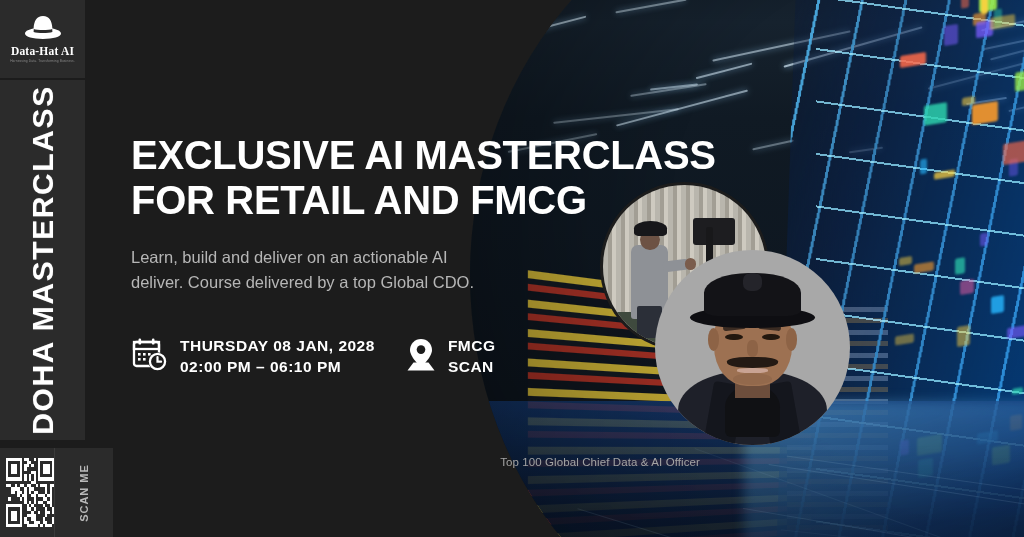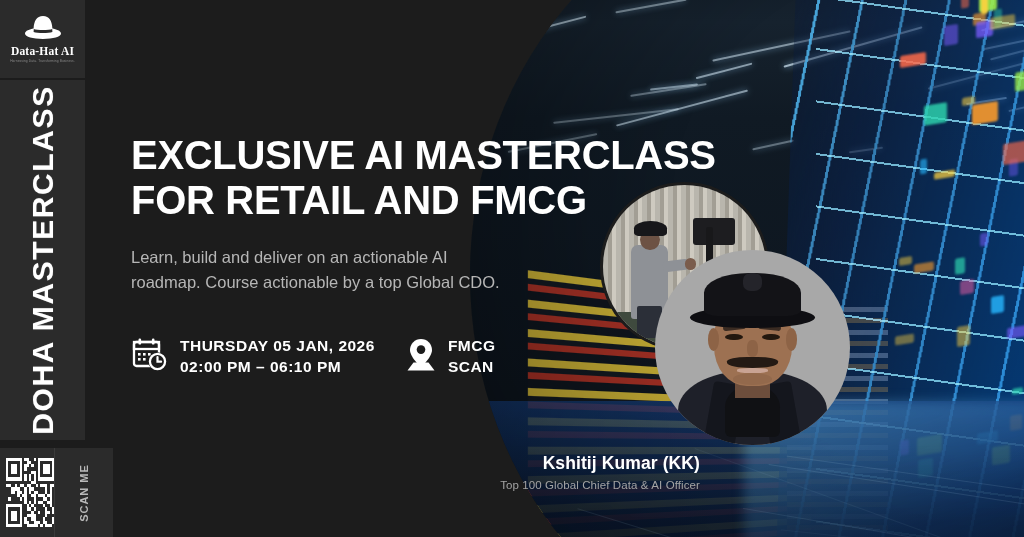--- a/index.html
+++ b/index.html
@@ -826,21 +826,21 @@
       </div>
     <div class="scan-wrap">
       <div class="scan-text">SCAN ME</div>
     </div>
   </div>
 
   <div class="content">
     <h1 class="headline">EXCLUSIVE AI MASTERCLASS
 FOR RETAIL AND FMCG</h1>
     <p class="subhead">Learn, build and deliver on an actionable AI
-roadmap. Course actionable by a top Global CDO.</p>
+deliver. Course delivered by a top Global CDO.</p>
   </div>
 
   <div class="meta">
 
     <div class="meta-item">
       <span>
         <svg width="38" height="38" viewBox="0 0 38 38">
           <rect x="3" y="6" width="25" height="24" rx="2.5" fill="none" stroke="#fff" stroke-width="2.3"></rect>
           <rect x="3" y="6" width="25" height="7" fill="none" stroke="#fff" stroke-width="2.3"></rect>
           <rect x="7.5" y="2.6" width="2.6" height="6" rx="1.2" fill="#fff"></rect>
@@ -849,21 +849,21 @@
           <rect x="12" y="17" width="2.6" height="2.6" fill="#fff"></rect>
           <rect x="17" y="17" width="2.6" height="2.6" fill="#fff"></rect>
           <rect x="7" y="22" width="2.6" height="2.6" fill="#fff"></rect>
           <rect x="12" y="22" width="2.6" height="2.6" fill="#fff"></rect>
           <circle cx="26.5" cy="25.5" r="9.2" fill="#1c1c1c"></circle>
           <circle cx="26.5" cy="25.5" r="7.6" fill="none" stroke="#fff" stroke-width="2.3"></circle>
           <path d="M26.5 21.2 V25.7 H30.1" fill="none" stroke="#fff" stroke-width="2.2" stroke-linecap="round"></path>
         </svg>
       </span>
       <div class="meta-lines">
-        <span class="meta-l1">THURSDAY 05 JAN, 2026</span>
+        <span class="meta-l1">THURSDAY 08 JAN, 2028</span>
         <span class="meta-l2">02:00 PM – 06:10 PM</span>
       </div>
     </div>
 
     <div class="meta-item">
       <span>
         <svg width="32" height="36" viewBox="0 0 32 36">
           <path d="M16 2 C9.9 2 5 6.9 5 13 C5 20.4 16 30 16 30 C16 30 27 20.4 27 13 C27 6.9 22.1 2 16 2 Z" fill="#fff"></path>
           <circle cx="16" cy="12.6" r="4.3" fill="#1c1c1c"></circle>
           <path d="M8.5 25.5 L2.5 33.5 H29.5 L23.5 25.5 Z" fill="#fff"></path>
@@ -872,17 +872,16 @@
       </span>
       <div class="meta-lines">
         <span class="meta-l1">FMCG</span>
         <span class="meta-l2">SCAN</span>
       </div>
     </div>
 
   </div>
 
   <div class="speaker">
-    <div class="sp-name">Kshitij Kumar (KK)</div>
     <div class="sp-role">Top 100 Global Chief Data &amp; AI Officer</div>
   </div>
 
 </div>
 
 </body></html>

